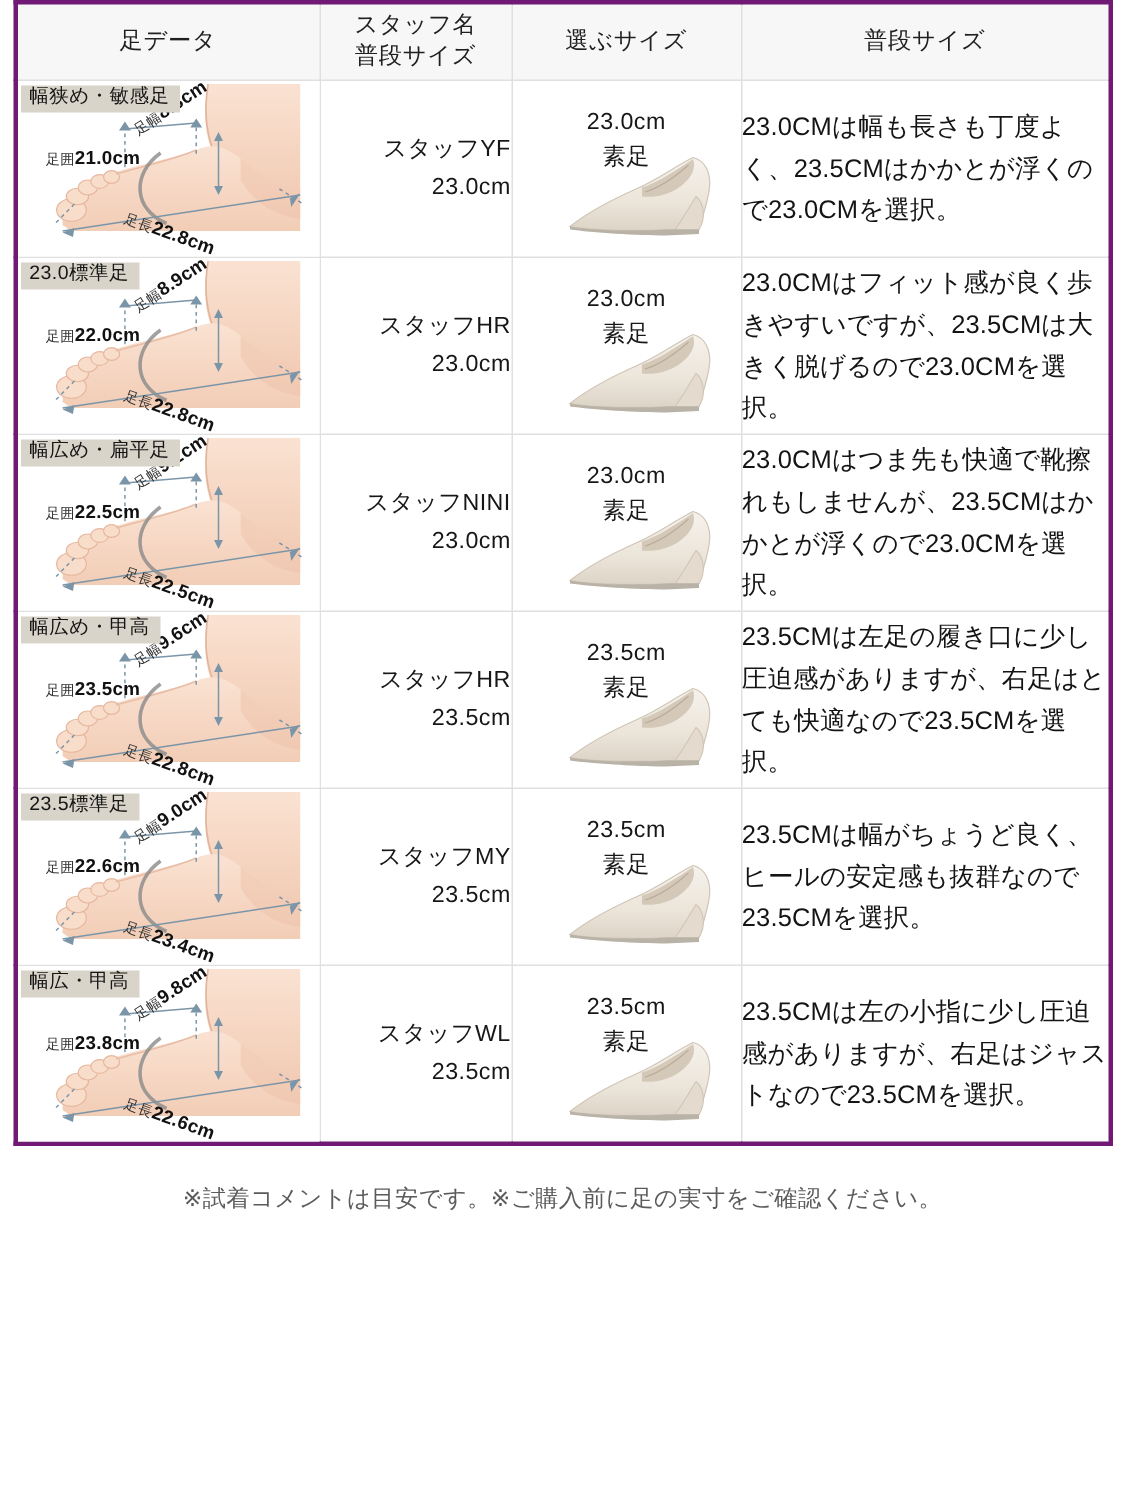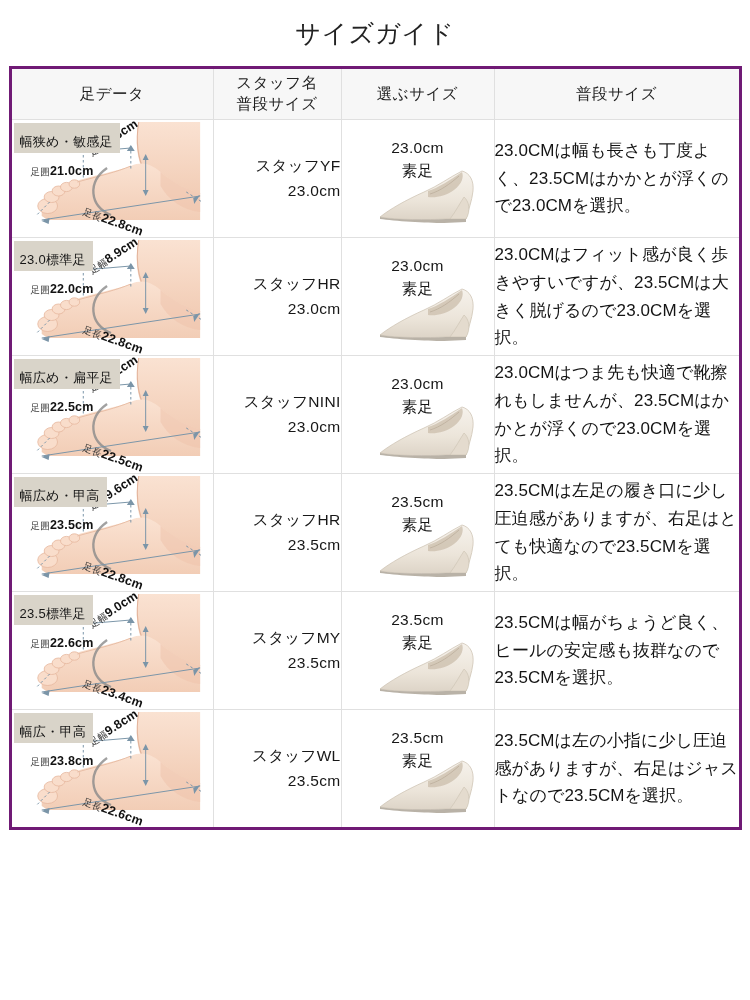--- a/index.html
+++ b/index.html
@@ -65,21 +65,21 @@
     overflow: hidden;
     background: #ffffff;
   }
   .foot-badge {
     position: absolute;
     top: 3px; left: 2px;
     background: #d9d4c9;
     color: #161616;
     font-size: 13px;
     line-height: 1;
-    padding: 12px 7px 5px 6px;
+    padding: 0 7px 5px 6px;
     letter-spacing: 0.3px;
     white-space: nowrap;
     z-index: 6;
   }
   .foot-art {
     position: absolute;
     inset: 0;
   }
   .foot-art svg { display: block; width: 100%; height: 100%; }
 
@@ -155,21 +155,20 @@
     color: #5b5b5b;
     padding-top: 25px;
     letter-spacing: 0.3px;
   }
 </style>
 </head>
 <body>
 
 <div id="page">
 
-  <div class="page-title">サイズガイド</div>
 
   <table class="guide-table">
     <colgroup>
       <col class="col-foot">
         <col class="col-staff">
         <col class="col-size">
         <col class="col-note">
     </colgroup>
     <thead>
       <tr>
@@ -725,13 +724,14 @@
     <path d="M4 50 C20 53,52 53,70 52 L90 52 L90 55 L68 56 C50 56,18 54,4 52 Z" fill="#b9b2a7"></path>
   </svg>
               </div>
       </div>
     </td>
     <td class="note-cell">23.5CMは左の小指に少し圧迫感がありますが、右足はジャストなので23.5CMを選択。</td>
   </tr>
       </tbody>
   </table>
 
+  <div class="footer-note">※試着コメントは目安です。※ご購入前に足の実寸をご確認ください。</div>
 </div>
 
 </body></html>

